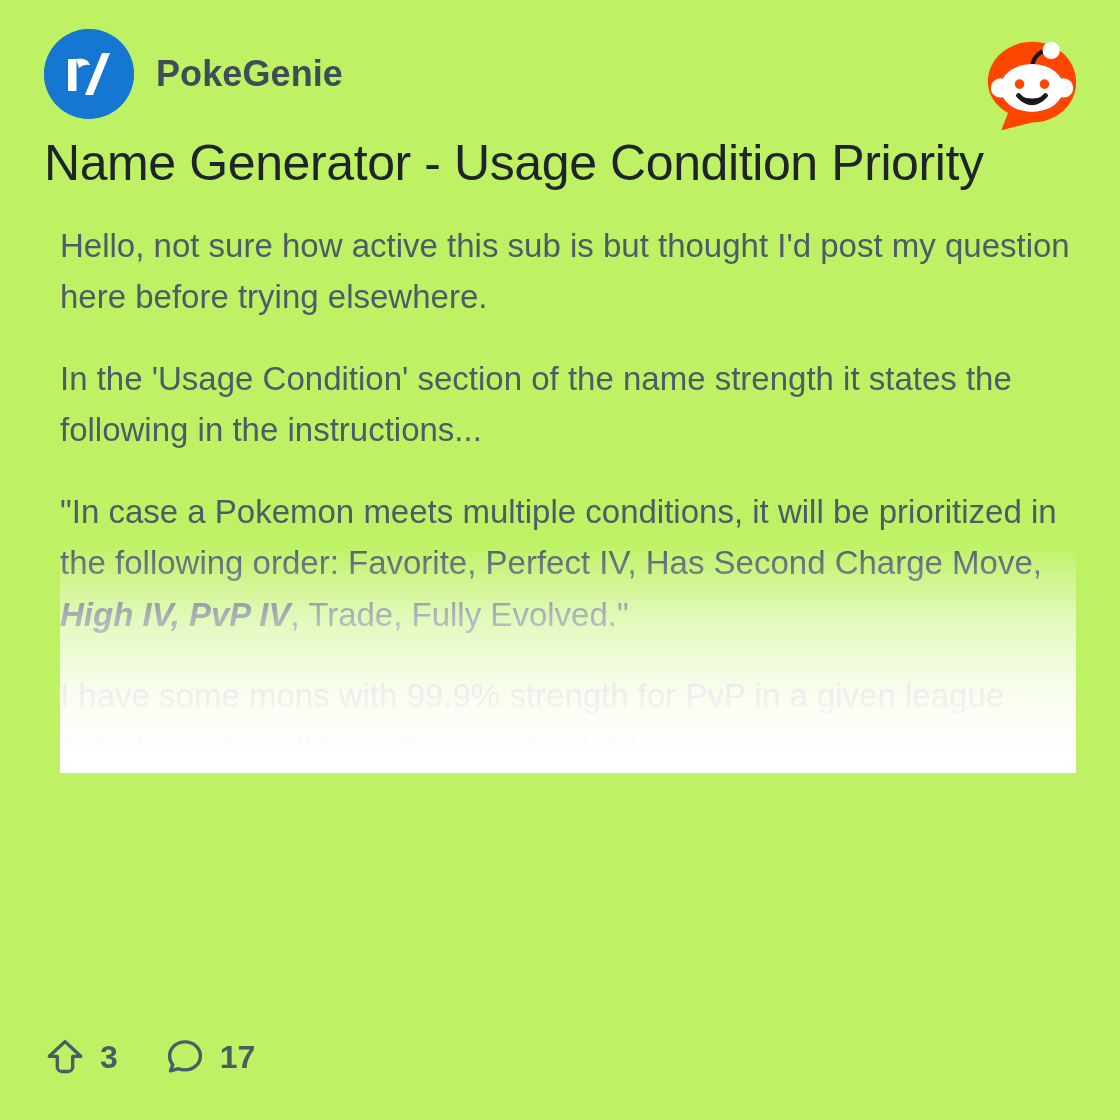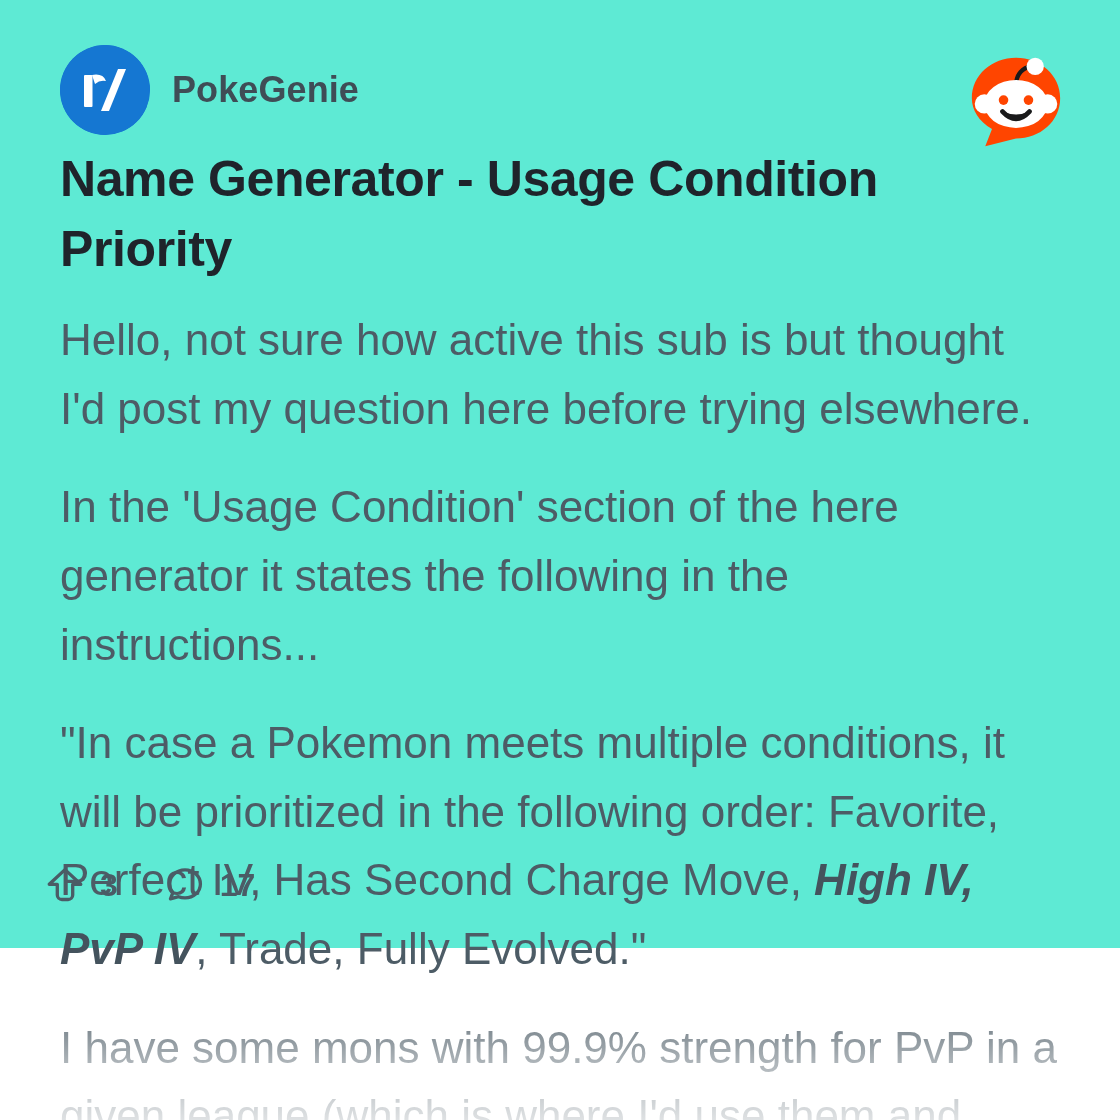--- a/index.html
+++ b/index.html
@@ -10,24 +10,24 @@
   body {
     width: 1120px;
     height: 1120px;
     font-family: "Liberation Sans", sans-serif;
     overflow: hidden;
   }
 
   .post-card {
     position: relative;
     width: 1120px;
-    height: 948px;
-    background: #5eead4;
+    height: 1120px;
+    background: #bef264;
     box-sizing: border-box;
-    padding: 16px;
+    padding: 0;
   }
 
   
   .post-header {
     display: flex;
     align-items: center;
     padding: 44px 44px 0 44px;
     height: 104px;
     box-sizing: border-box;
     position: relative;
@@ -66,33 +66,34 @@
 
   
   .post-body {
     padding: 0 44px;
     box-sizing: border-box;
   }
 
   .post-title {
     font-size: 50px;
     line-height: 1.4;
-    font-weight: bold;
+    font-weight: normal;
     color: #1f242b;
     margin: 24px 0 0 0;
     letter-spacing: -0.4px;
     max-width: 960px;
   }
 
   .post-text {
     margin-top: 22px;
-    font-size: 44px;
+    font-size: 33px;
     line-height: 1.56;
     color: #4d5c66;
     position: relative;
+    margin-left: 16px;
   }
 
   .post-text p {
     margin: 0 0 30px 0;
   }
   .post-text p:last-child { margin-bottom: 0; }
 
   .emph {
     font-weight: bold;
     font-style: italic;
@@ -184,21 +185,21 @@
   </div>
 
   <div class="post-body">
 
     <h1 class="post-title">Name Generator - Usage Condition Priority</h1>
 
     <div class="post-text">
 
       <p>Hello, not sure how active this sub is but thought I'd post my question here before trying elsewhere.</p>
 
-      <p>In the 'Usage Condition' section of the here generator it states the following in the instructions...</p>
+      <p>In the 'Usage Condition' section of the name strength it states the following in the instructions...</p>
 
       <p><span>"In case a Pokemon meets multiple conditions, it will be prioritized in the following order: Favorite, Perfect IV, Has Second Charge Move, </span><span class="emph">High IV, PvP IV</span><span>, Trade, Fully Evolved."</span></p>
 
       <p>I have some mons with 99.9% strength for PvP in a given league (which is where I'd use them and want to</p>
 
       <div class="fade-mask"></div>
     </div>
   </div>
 
   <div class="post-footer">

